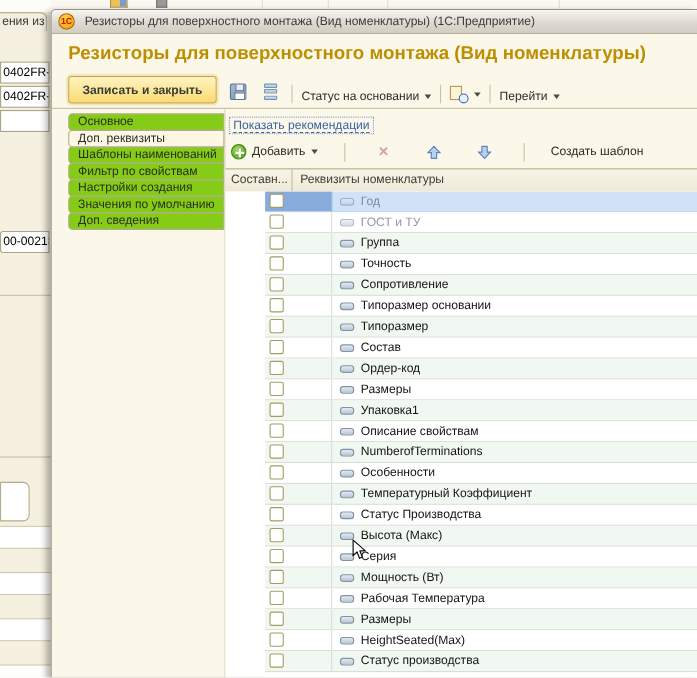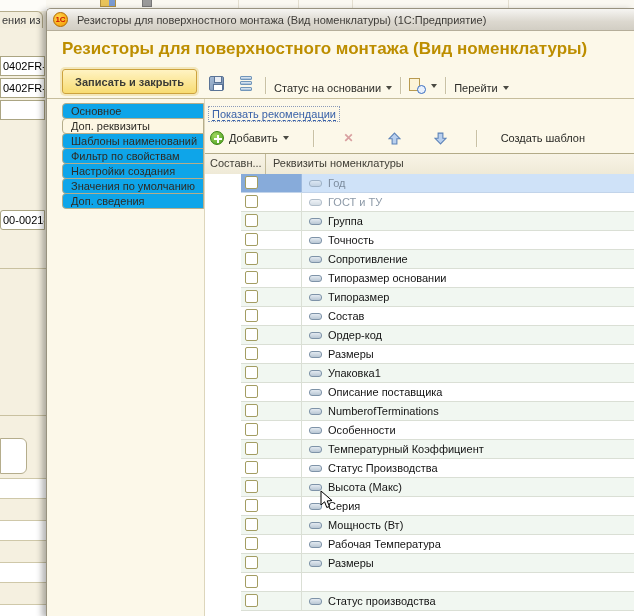--- a/index.html
+++ b/index.html
@@ -52,21 +52,21 @@
   .vsep { width:1px; height:17px; background:#c9c1a5; box-shadow:1px 0 0 #fdfbef; }
   .menu-btn { display:flex; align-items:center; gap:5px; color:#2c2c28; white-space:nowrap; }
   .caret { width:0; height:0; border-left:3px solid transparent; border-right:3px solid transparent; border-top:4px solid #4a4a42; }
   .icon-doc-clock { position:relative; width:17px; height:16px; }
   .icon-doc-clock .doc { position:absolute; left:0; top:0; width:11px; height:13px; background:#fcf4d8; border:1px solid #b89a50; }
   .icon-doc-clock .clock { position:absolute; right:0; bottom:0; width:9px; height:9px; border-radius:50%; background:#e8f0fc; border:1px solid #3a6ec0; }
   .toolbar-rule { position:absolute; left:0; right:0; top:89px; height:1px; background:#c6bd9c; }
 
   
   .sidebar { position:absolute; left:15px; top:94px; width:142px; }
-  .tab { height:16px; line-height:14px; padding-left:8px; background:#0ea5e9; border:1px solid #b5ad8a;
+  .tab { height:16px; line-height:14px; padding-left:8px; background:#84cc16; border:1px solid #b5ad8a;
          border-radius:4px 0 0 4px; margin-bottom:-1px; color:#2e2c26; white-space:nowrap; overflow:hidden; }
   .tab.active { background:#fdf7e3; position:relative; z-index:2; }
 
   
   .panel { position:absolute; left:157px; top:90px; right:0; bottom:0; border-left:1px solid #ddd6bc; }
   .rec-link-wrap { position:absolute; left:3px; top:7px; border:1px dotted #8a9ab8; padding:1px 3px; }
   .rec-link { color:#3a62a8; border-bottom:1px dashed #3a62a8; cursor:pointer; white-space:nowrap; }
 
   .tbl-toolbar { position:absolute; left:5px; top:28px; right:0; height:22px; display:flex; align-items:center; gap:24px; }
   .icon-add { width:14px; height:14px; border-radius:50%; background:radial-gradient(circle at 35% 30%,#9fd65f,#4a9e1e);
@@ -312,21 +312,21 @@
             <span class="pill"></span>
             <span class="rlabel">Упаковка1</span>
           </div>
         </div>
         <div class="trow">
           <div class="tc1">
             <div class="cbx"></div>
           </div>
           <div class="tc2">
             <span class="pill"></span>
-            <span class="rlabel">Описание поставщика</span>
+            <span class="rlabel">Описание свойствам</span>
           </div>
         </div>
         <div class="trow striped">
           <div class="tc1">
             <div class="cbx"></div>
           </div>
           <div class="tc2">
             <span class="pill"></span>
             <span class="rlabel">NumberofTerminations</span>
           </div>
@@ -399,20 +399,24 @@
             <div class="cbx"></div>
           </div>
           <div class="tc2">
             <span class="pill"></span>
             <span class="rlabel">Размеры</span>
           </div>
         </div>
         <div class="trow">
           <div class="tc1">
             <div class="cbx"></div>
+          </div>
+          <div class="tc2">
+            <span class="pill"></span>
+            <span class="rlabel">HeightSeated(Max)</span>
           </div>
         </div>
         <div class="trow striped">
           <div class="tc1">
             <div class="cbx"></div>
           </div>
           <div class="tc2">
             <span class="pill"></span>
             <span class="rlabel">Статус производства</span>
           </div>

